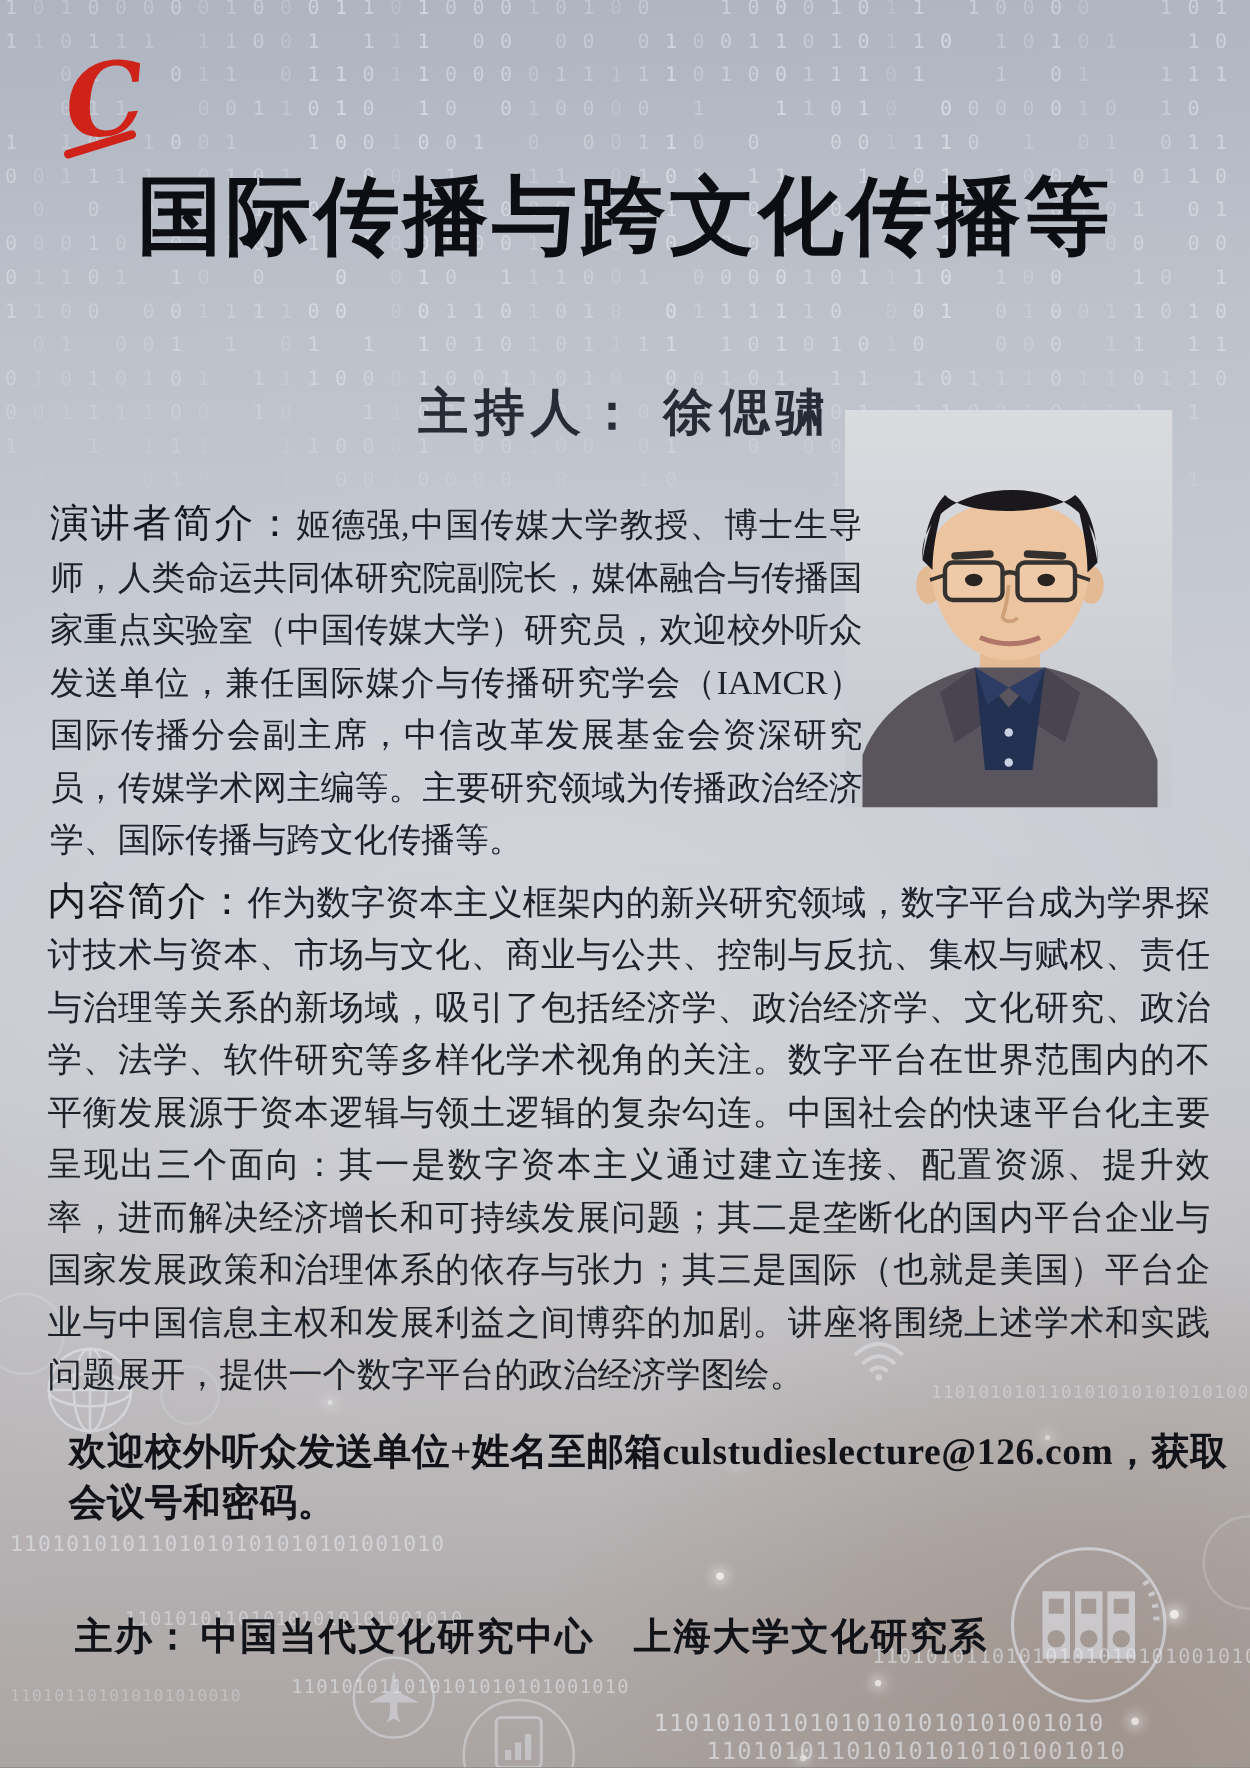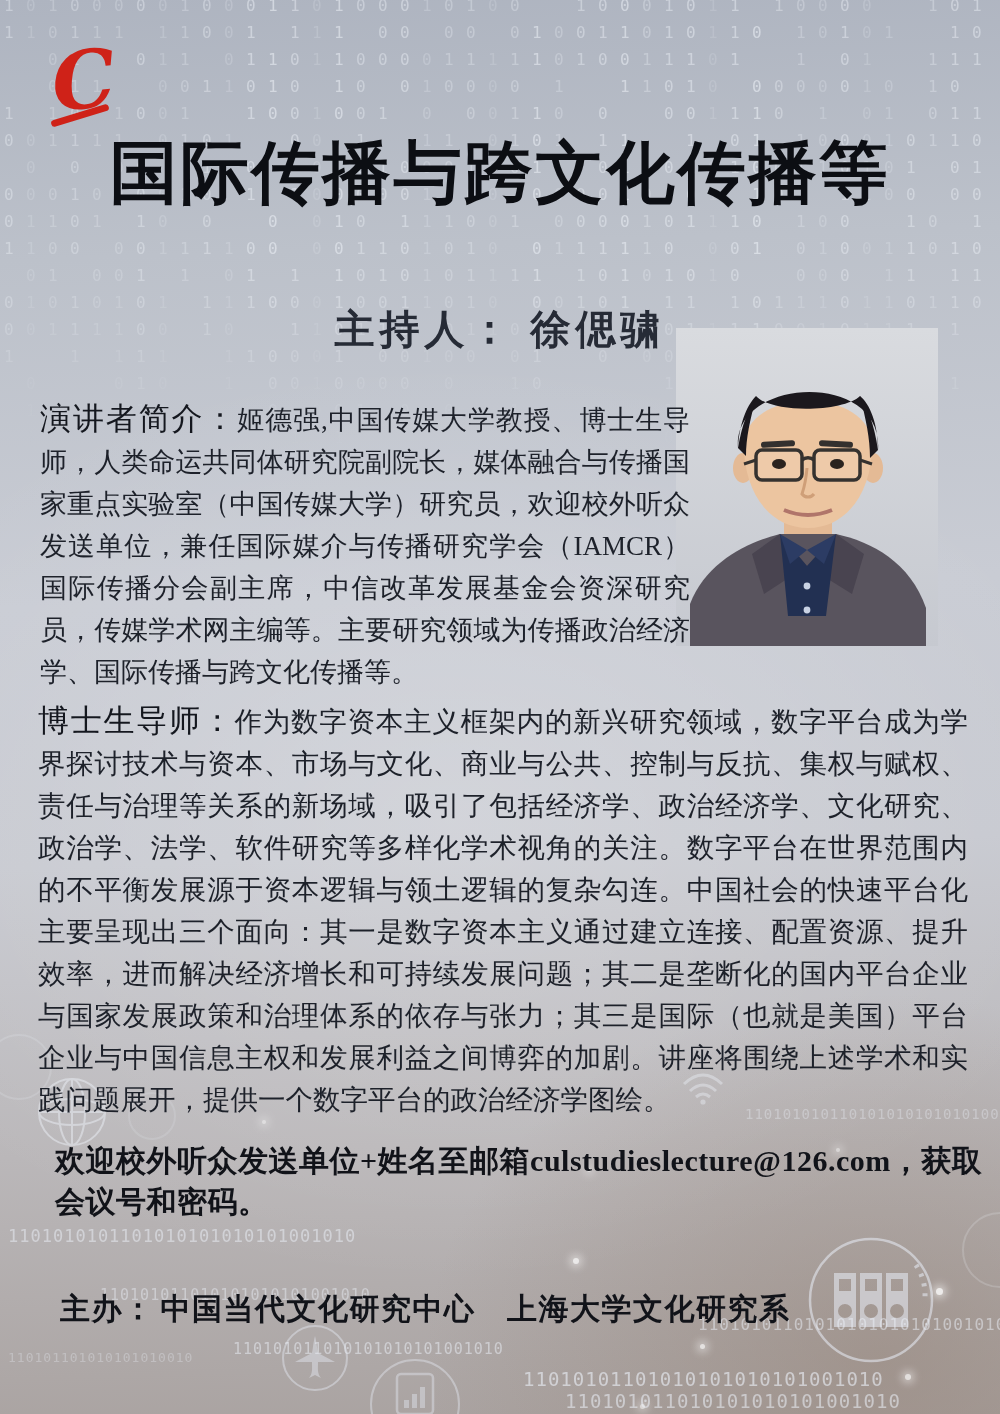--- a/index.html
+++ b/index.html
@@ -883,21 +883,21 @@
 
     <path d="M131,140 C130,152 128,160 126,166 C129,170 135,170 138,166" stroke="#cf9f78" stroke-width="3" fill="none"></path>
     <path d="M108,182 Q132,192 156,182" stroke="#b0756a" stroke-width="4" fill="none"></path>
   </svg>
 
   <div class="bio-block">
     <span class="section-label">演讲者简介：</span><span>姬德强,中国传媒大学教授、博士生导师，人类命运共同体研究院副院长，媒体融合与传播国家重点实验室（中国传媒大学）研究员，欢迎校外听众发送单位，兼任国际媒介与传播研究学会（IAMCR）国际传播分会副主席，中信改革发展基金会资深研究员，传媒学术网主编等。主要研究领域为传播政治经济学、国际传播与跨文化传播等。</span>
   </div>
 
   <div class="abstract-block">
-    <span class="section-label">博士生导师：</span><span>作为数字资本主义框架内的新兴研究领域，数字平台成为学界探讨技术与资本、市场与文化、商业与公共、控制与反抗、集权与赋权、责任与治理等关系的新场域，吸引了包括经济学、政治经济学、文化研究、政治学、法学、软件研究等多样化学术视角的关注。数字平台在世界范围内的不平衡发展源于资本逻辑与领土逻辑的复杂勾连。中国社会的快速平台化主要呈现出三个面向：其一是数字资本主义通过建立连接、配置资源、提升效率，进而解决经济增长和可持续发展问题；其二是垄断化的国内平台企业与国家发展政策和治理体系的依存与张力；其三是国际（也就是美国）平台企业与中国信息主权和发展利益之间博弈的加剧。讲座将围绕上述学术和实践问题展开，提供一个数字平台的政治经济学图绘。</span>
+    <span class="section-label">内容简介：</span><span>作为数字资本主义框架内的新兴研究领域，数字平台成为学界探讨技术与资本、市场与文化、商业与公共、控制与反抗、集权与赋权、责任与治理等关系的新场域，吸引了包括经济学、政治经济学、文化研究、政治学、法学、软件研究等多样化学术视角的关注。数字平台在世界范围内的不平衡发展源于资本逻辑与领土逻辑的复杂勾连。中国社会的快速平台化主要呈现出三个面向：其一是数字资本主义通过建立连接、配置资源、提升效率，进而解决经济增长和可持续发展问题；其二是垄断化的国内平台企业与国家发展政策和治理体系的依存与张力；其三是国际（也就是美国）平台企业与中国信息主权和发展利益之间博弈的加剧。讲座将围绕上述学术和实践问题展开，提供一个数字平台的政治经济学图绘。</span>
   </div>
 
   <div class="notice-line">欢迎校外听众发送单位+姓名至邮箱culstudieslecture@126.com，获取会议号和密码。</div>
 
   <div class="info-row" id="info-row-2">
     <span class="info-label">主办：</span><span>中国当代文化研究中心　上海大学文化研究系</span>
   </div>
 
   <div class="bin" style="left:8px;   top:1226px; font-size:17px; opacity:0.50;">1101010101101010101010101001010</div>
   <div class="bin" style="left:100px; top:1286px; font-size:15px; opacity:0.45;">110101011010101010101001010</div>

